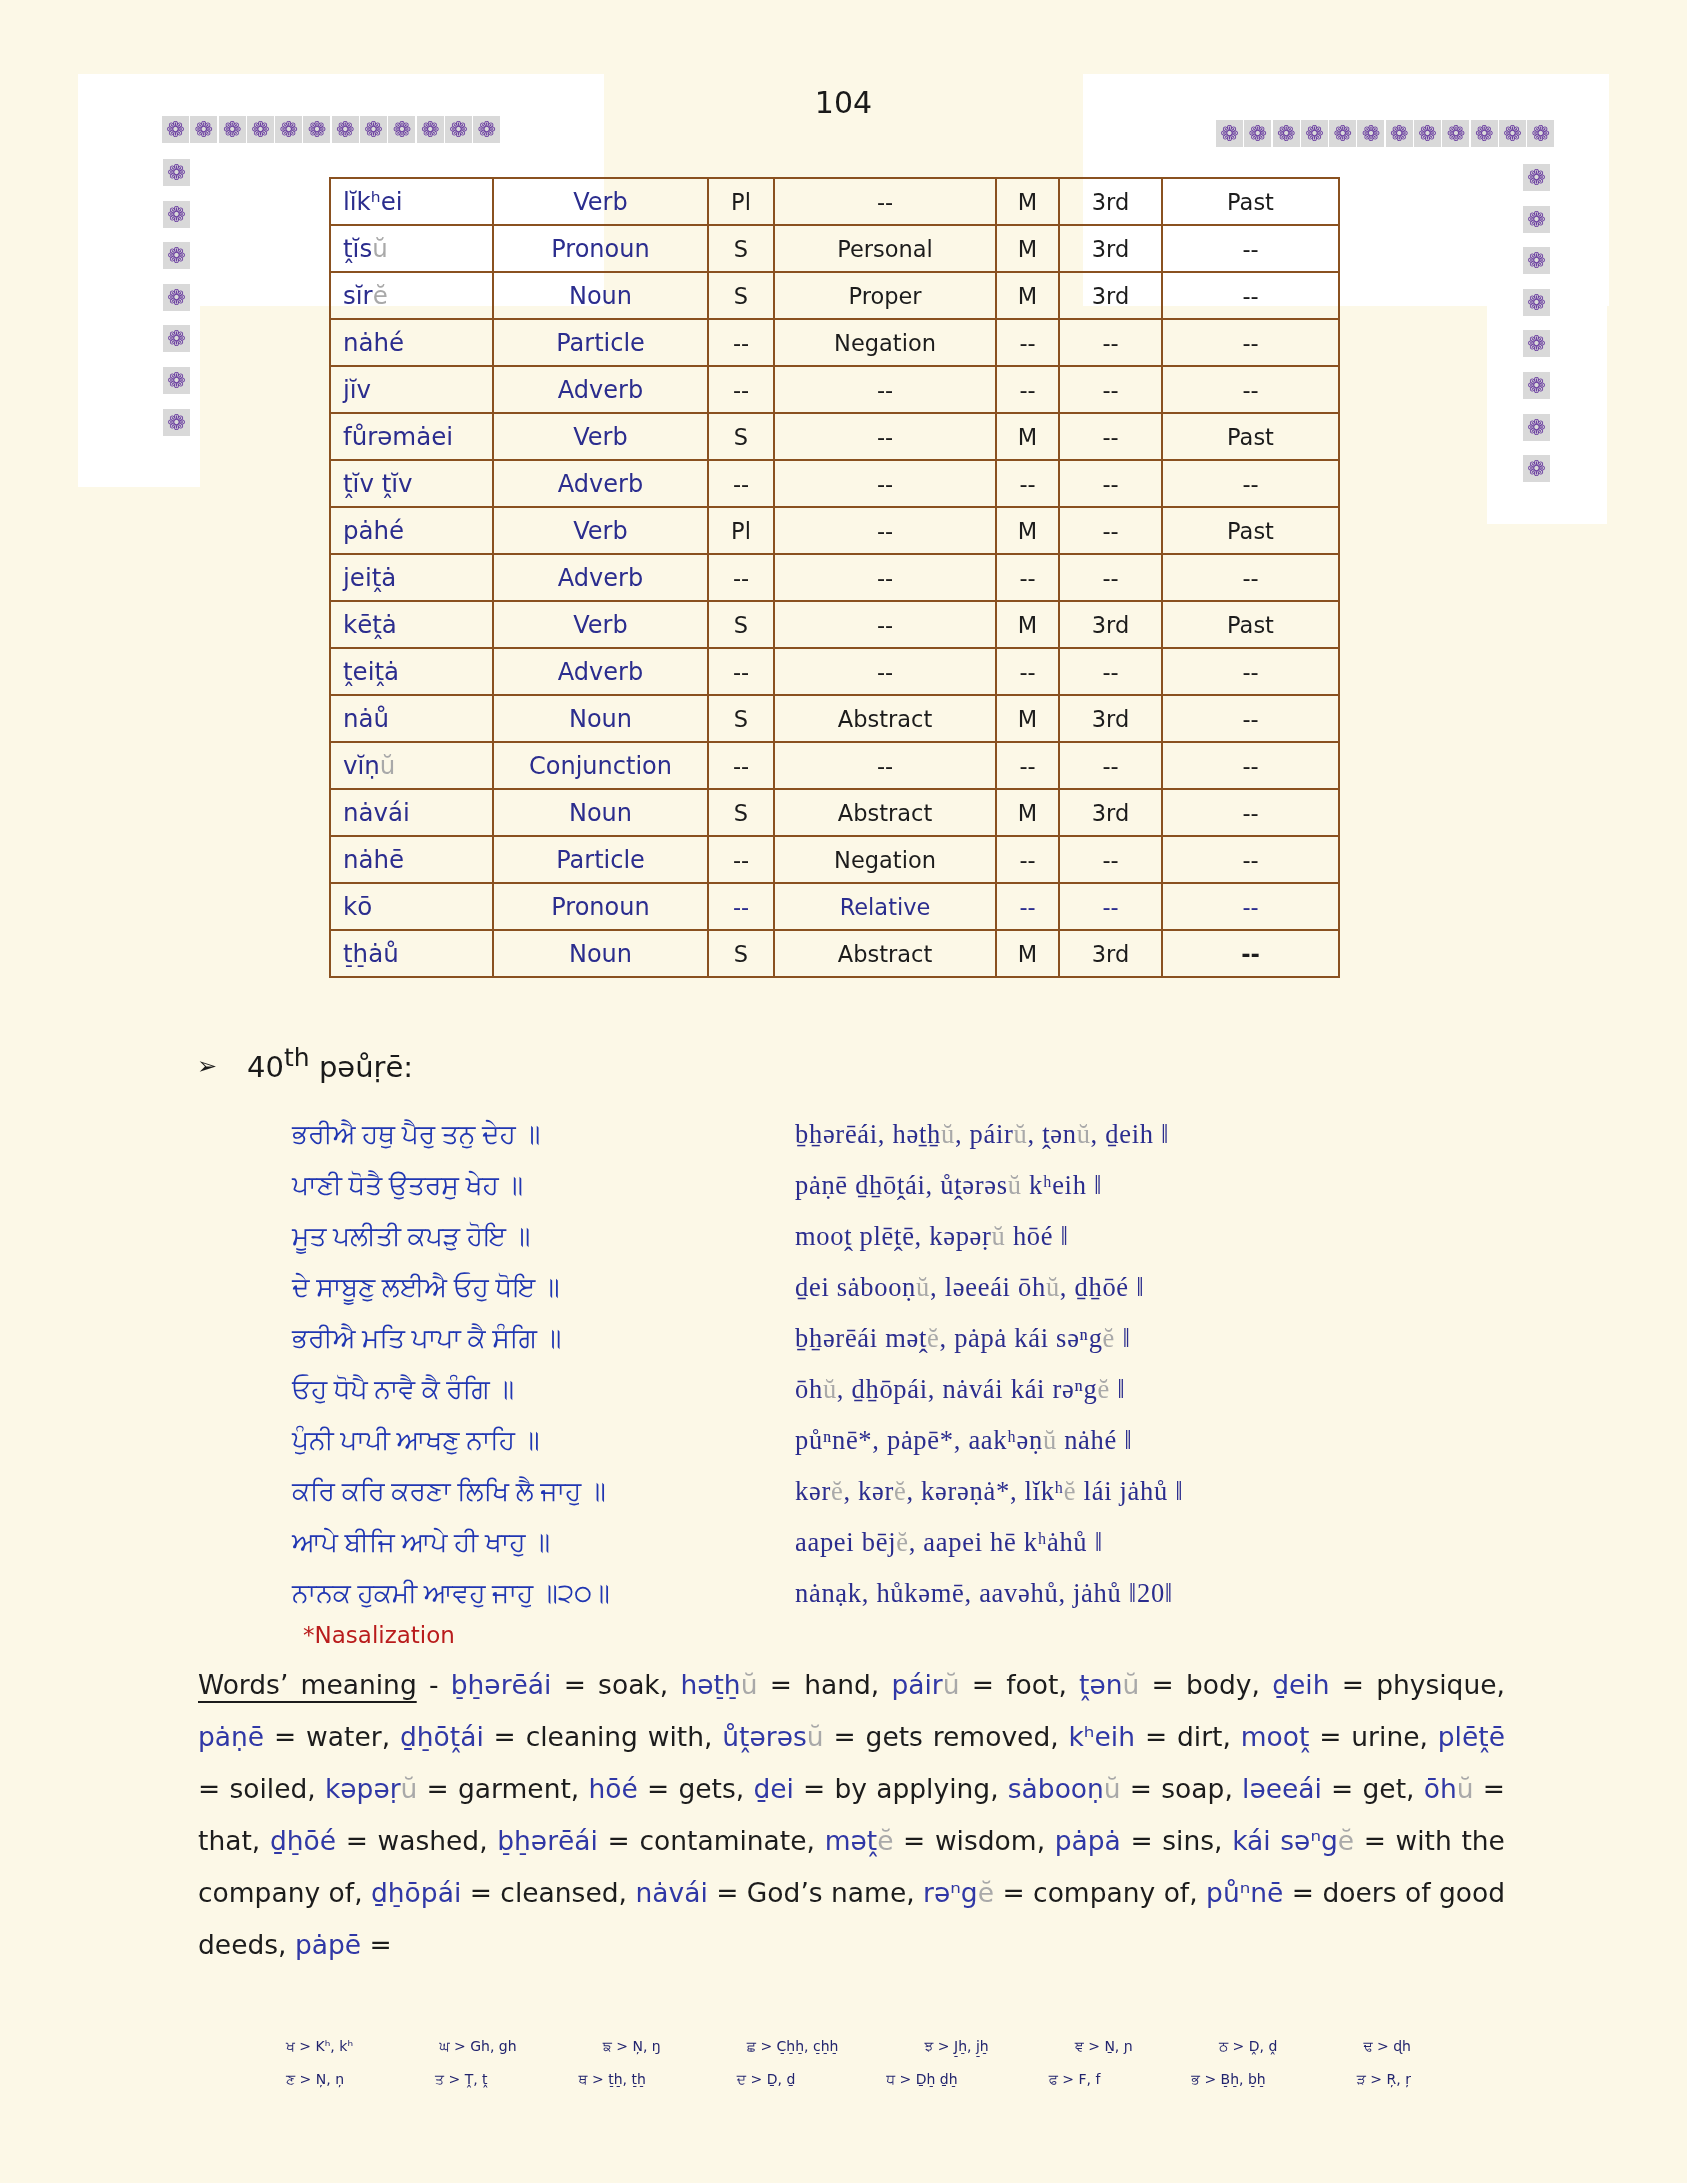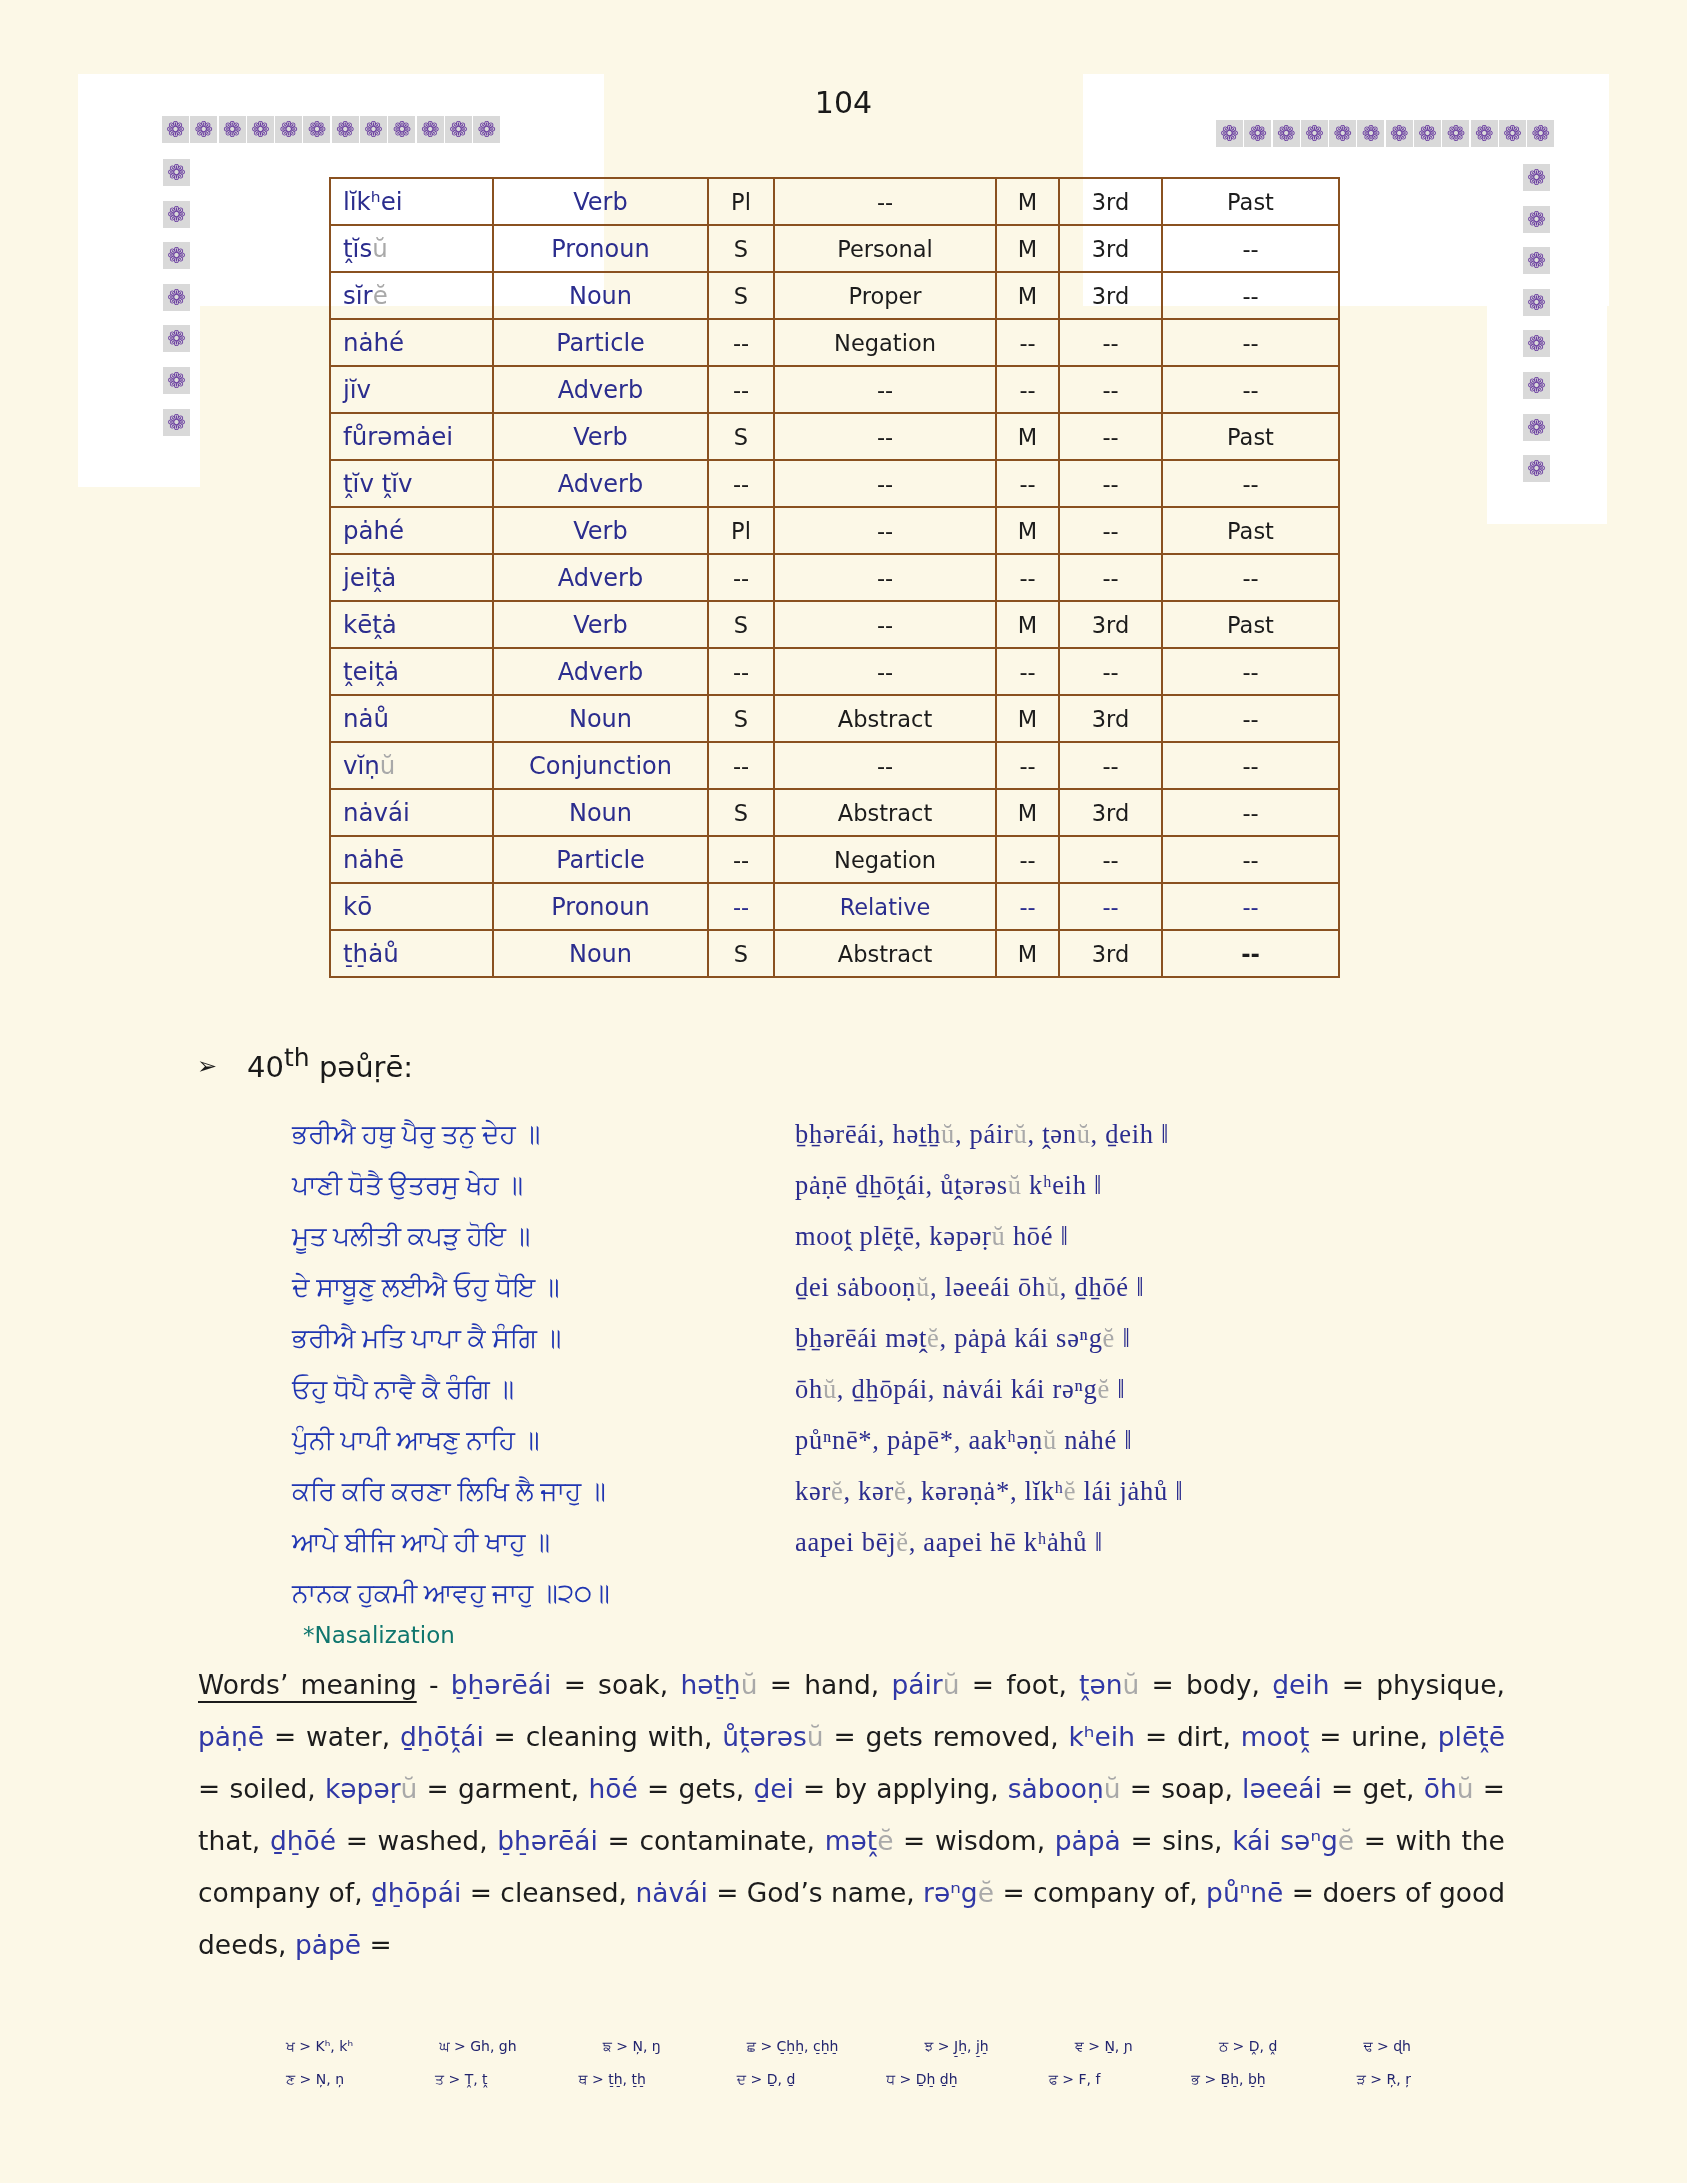--- a/index.html
+++ b/index.html
@@ -45,21 +45,21 @@
     font-size:29px;color:#1a1a1a;display:flex;align-items:baseline;
   }
   .section-heading .bullet{font-size:24px;margin-right:30px;transform:translateY(-2.6px);}
   .section-heading sup{font-size:25px;vertical-align:super;}
   
   .verses{position:absolute;left:292px;top:1119px;width:1164px;font-family:Liberation Serif, serif;}
   .verse-row{display:flex;align-items:baseline;height:51px;}
   .gurmukhi{width:503px;font-size:26.5px;color:#2036b2;white-space:nowrap;}
   .translit{font-size:26.5px;color:#2b2d8e;white-space:nowrap;letter-spacing:0.7px;}
   .mut{color:#a9a9a9;}
-  .nasalization{position:absolute;left:303px;top:1622px;font-size:23px;color:#0f766e;}
+  .nasalization{position:absolute;left:303px;top:1622px;font-size:23px;color:#b91c1c;}
   
   .words-meaning{
     position:absolute;left:198px;top:1659px;width:1307px;margin:0;
     font-size:26.5px;line-height:52px;text-align:justify;color:#1c1c1c;
   }
   .wm-label{text-decoration:underline;text-underline-offset:6.6px;text-decoration-thickness:2px;margin-top:27px;}
   .wm-word{color:#3038a6;}
   
   .footer-key{position:absolute;left:286px;top:2030px;width:1125px;color:#22246e;}
   .fk-row{display:flex;justify-content:space-between;font-size:14px;line-height:33px;}
@@ -356,20 +356,21 @@
         <div class="translit tl">kər<span class="mut">ĕ</span>, kər<span class="mut">ĕ</span>, kərəṇȧ*, lĭkʰ<span class="mut">ĕ</span> lái jȧhů ‖</div>
       </div>
 
       <div class="verse-row">
         <div class="gurmukhi">ਆਪੇ ਬੀਜਿ ਆਪੇ ਹੀ ਖਾਹੁ ॥</div>
         <div class="translit tl">aapei bēj<span class="mut">ĕ</span>, aapei hē kʰȧhů ‖</div>
       </div>
 
       <div class="verse-row">
         <div class="gurmukhi">ਨਾਨਕ ਹੁਕਮੀ ਆਵਹੁ ਜਾਹੁ ॥੨੦॥</div>
+        <div class="translit tl">nȧnạk, hůkəmē, aavəhů, jȧhů ‖20‖</div>
       </div>
     </div>
 
   <div class="nasalization">*Nasalization</div>
 
   <p class="words-meaning"><span class="wm-label">Words’ meaning</span><span> - </span><span><span class="wm-word tl">b̠h̠ərēái</span><span class="wm-eq"> = </span><span class="wm-meaning">soak</span><span class="wm-sep">, </span><span class="wm-word tl">hət̠h̠<span class="mut">ŭ</span></span><span class="wm-eq"> = </span><span class="wm-meaning">hand</span><span class="wm-sep">, </span><span class="wm-word tl">páir<span class="mut">ŭ</span></span><span class="wm-eq"> = </span><span class="wm-meaning">foot</span><span class="wm-sep">, </span><span class="wm-word tl">ṱən<span class="mut">ŭ</span></span><span class="wm-eq"> = </span><span class="wm-meaning">body</span><span class="wm-sep">,  </span><span class="wm-word tl">ḏeih</span><span class="wm-eq"> = </span><span class="wm-meaning">physique</span><span class="wm-sep">, </span><span class="wm-word tl">pȧṇē</span><span class="wm-eq"> = </span><span class="wm-meaning">water</span><span class="wm-sep">, </span><span class="wm-word tl">ḏh̠ōṱái</span><span class="wm-eq"> = </span><span class="wm-meaning">cleaning with</span><span class="wm-sep">, </span><span class="wm-word tl">ůṱərəs<span class="mut">ŭ</span></span><span class="wm-eq"> = </span><span class="wm-meaning">gets removed</span><span class="wm-sep">, </span><span class="wm-word tl">kʰeih</span><span class="wm-eq"> = </span><span class="wm-meaning">dirt</span><span class="wm-sep">, </span><span class="wm-word tl">mooṱ</span><span class="wm-eq"> = </span><span class="wm-meaning">urine</span><span class="wm-sep">, </span><span class="wm-word tl">plēṱē</span><span class="wm-eq"> = </span><span class="wm-meaning">soiled</span><span class="wm-sep">, </span><span class="wm-word tl">kəpəṛ<span class="mut">ŭ</span></span><span class="wm-eq"> = </span><span class="wm-meaning">garment</span><span class="wm-sep">, </span><span class="wm-word tl">hōé</span><span class="wm-eq"> = </span><span class="wm-meaning">gets</span><span class="wm-sep">, </span><span class="wm-word tl">ḏei</span><span class="wm-eq"> = </span><span class="wm-meaning">by applying</span><span class="wm-sep">, </span><span class="wm-word tl">sȧbooṇ<span class="mut">ŭ</span></span><span class="wm-eq"> = </span><span class="wm-meaning">soap</span><span class="wm-sep">, </span><span class="wm-word tl">ləeeái</span><span class="wm-eq"> = </span><span class="wm-meaning">get</span><span class="wm-sep">, </span><span class="wm-word tl">ōh<span class="mut">ŭ</span></span><span class="wm-eq"> = </span><span class="wm-meaning">that</span><span class="wm-sep">, </span><span class="wm-word tl">ḏh̠ōé</span><span class="wm-eq"> = </span><span class="wm-meaning">washed</span><span class="wm-sep">, </span><span class="wm-word tl">b̠h̠ərēái</span><span class="wm-eq"> = </span><span class="wm-meaning">contaminate</span><span class="wm-sep">, </span><span class="wm-word tl">məṱ<span class="mut">ĕ</span></span><span class="wm-eq"> = </span><span class="wm-meaning">wisdom</span><span class="wm-sep">, </span><span class="wm-word tl">pȧpȧ</span><span class="wm-eq"> = </span><span class="wm-meaning">sins</span><span class="wm-sep">, </span><span class="wm-word tl">kái səⁿg<span class="mut">ĕ</span></span><span class="wm-eq"> = </span><span class="wm-meaning">with the company of</span><span class="wm-sep">, </span><span class="wm-word tl">ḏh̠ōpái</span><span class="wm-eq"> = </span><span class="wm-meaning">cleansed</span><span class="wm-sep">, </span><span class="wm-word tl">nȧvái</span><span class="wm-eq"> = </span><span class="wm-meaning">God’s name</span><span class="wm-sep">, </span><span class="wm-word tl">rəⁿg<span class="mut">ĕ</span></span><span class="wm-eq"> = </span><span class="wm-meaning">company of</span><span class="wm-sep">, </span><span class="wm-word tl">půⁿnē</span><span class="wm-eq"> = </span><span class="wm-meaning">doers of good deeds</span><span class="wm-sep">, </span><span class="wm-word tl">pȧpē</span><span class="wm-eq"> =</span><span class="wm-meaning"></span><span class="wm-sep"></span></span></p>
 
   <div class="footer-key">
     <div class="fk-row">
 

